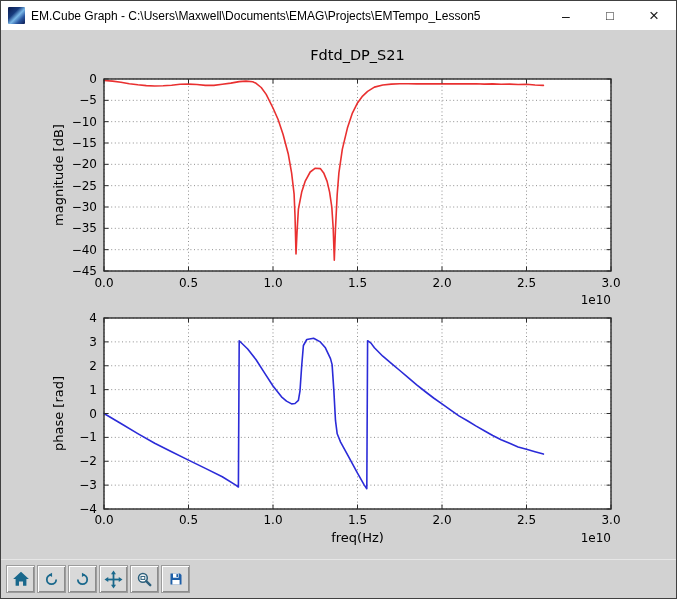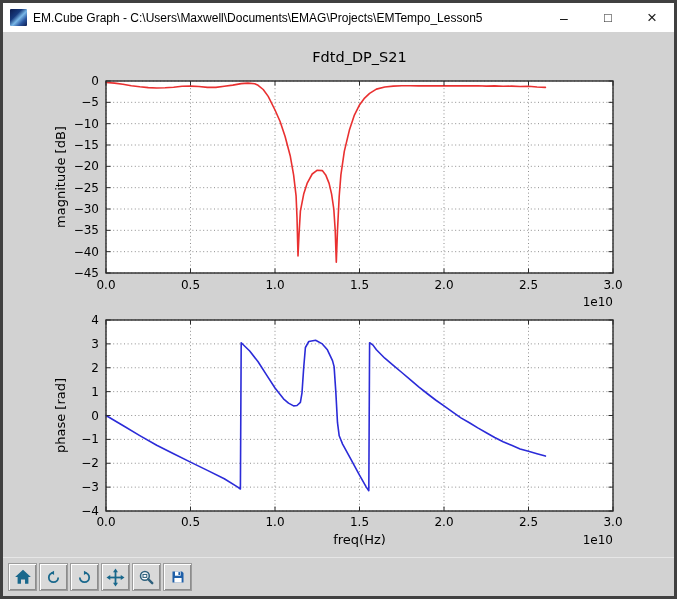--- a/index.html
+++ b/index.html
@@ -1,17 +1,17 @@
 <!DOCTYPE html>
 <html><head>
 <meta charset="utf-8">
 <style>
   html,body{margin:0;padding:0;background:#bfbfbf;}
   .window{position:relative;width:677px;height:599px;background:#d2d2d2;
-    border:3px solid #404040;box-sizing:border-box;overflow:hidden;
+    border:1px solid #404040;box-sizing:border-box;overflow:hidden;
     font-family:"Liberation Sans",sans-serif;}
   .titlebar{height:29px;background:#ffffff;display:flex;align-items:center;}
   .app-icon{width:17px;height:17px;margin-left:7px;flex:0 0 auto;border-radius:1px;
     background:linear-gradient(135deg,#0b1b4d 0%,#173a7d 35%,#79b8e8 55%,#2a56a0 75%,#0c1c50 100%);}
   .title-text{margin-left:6px;font-size:12px;color:#000;white-space:nowrap;overflow:hidden;}
   .controls{margin-left:auto;display:flex;height:100%;}
   .ctrl{width:44px;height:100%;display:flex;align-items:center;justify-content:center;
     color:#1a1a1a;cursor:default;user-select:none;}
   .ctrl.min{font-size:14px;}
   .ctrl.max{font-size:13px;}

